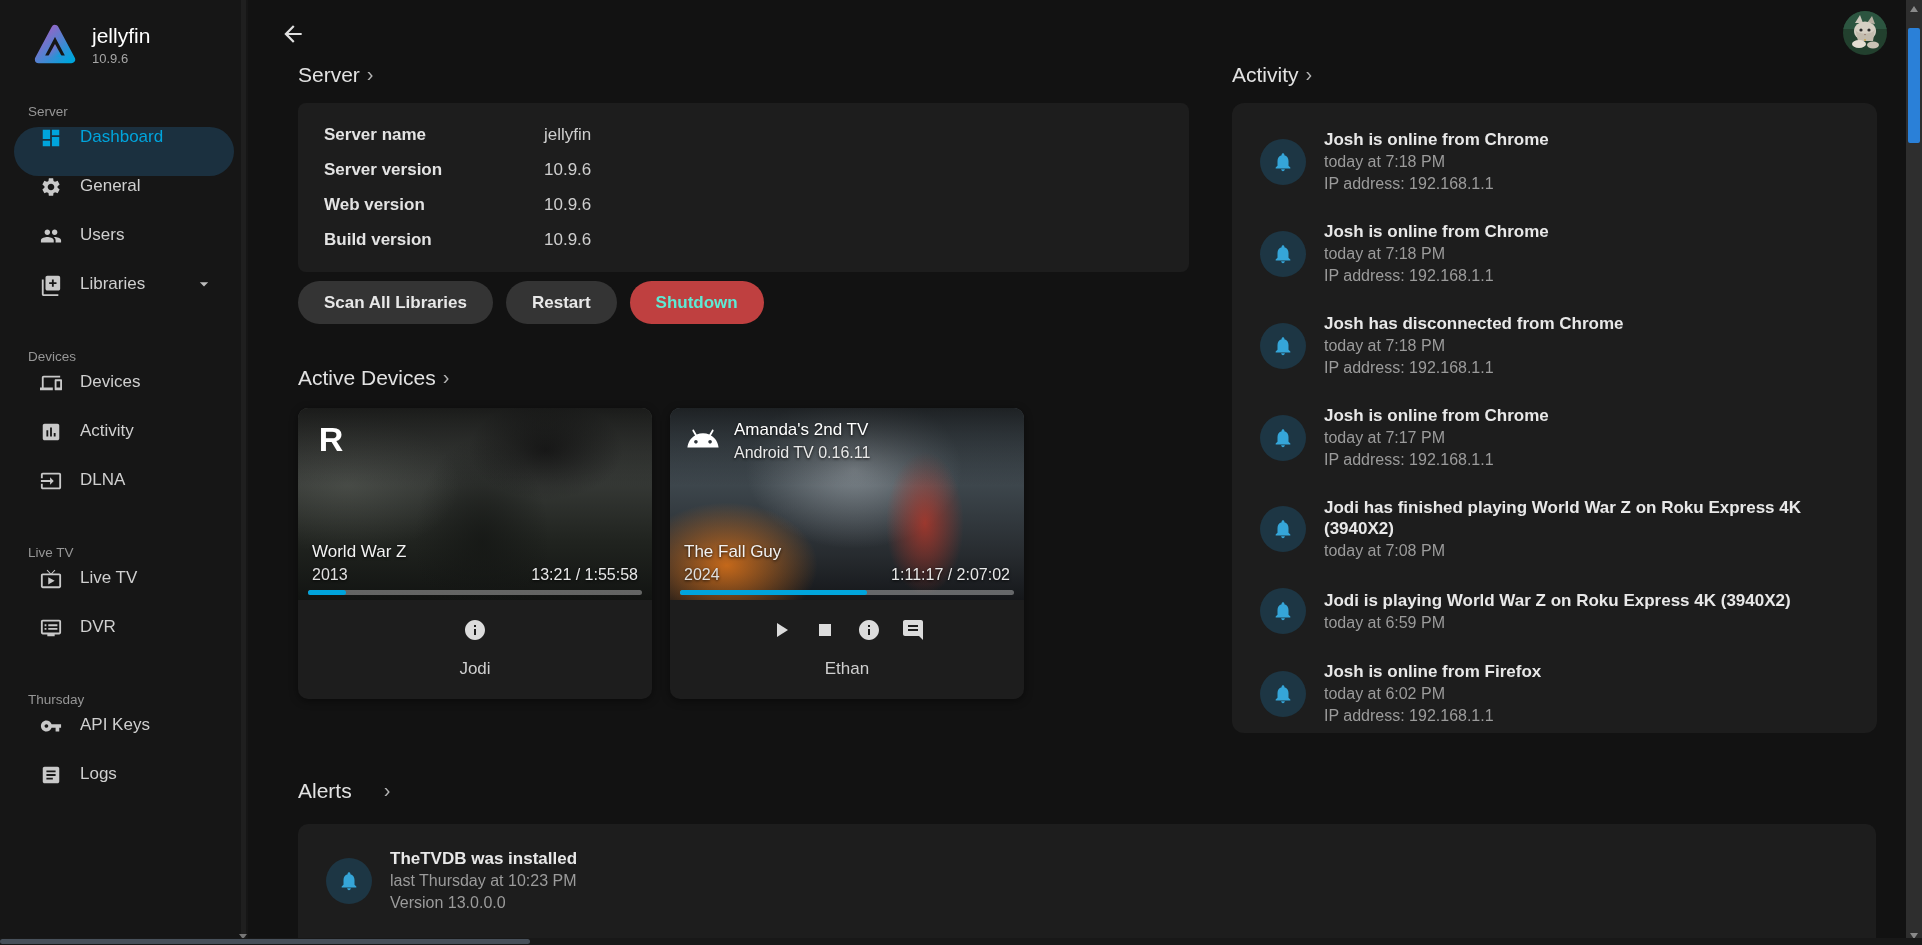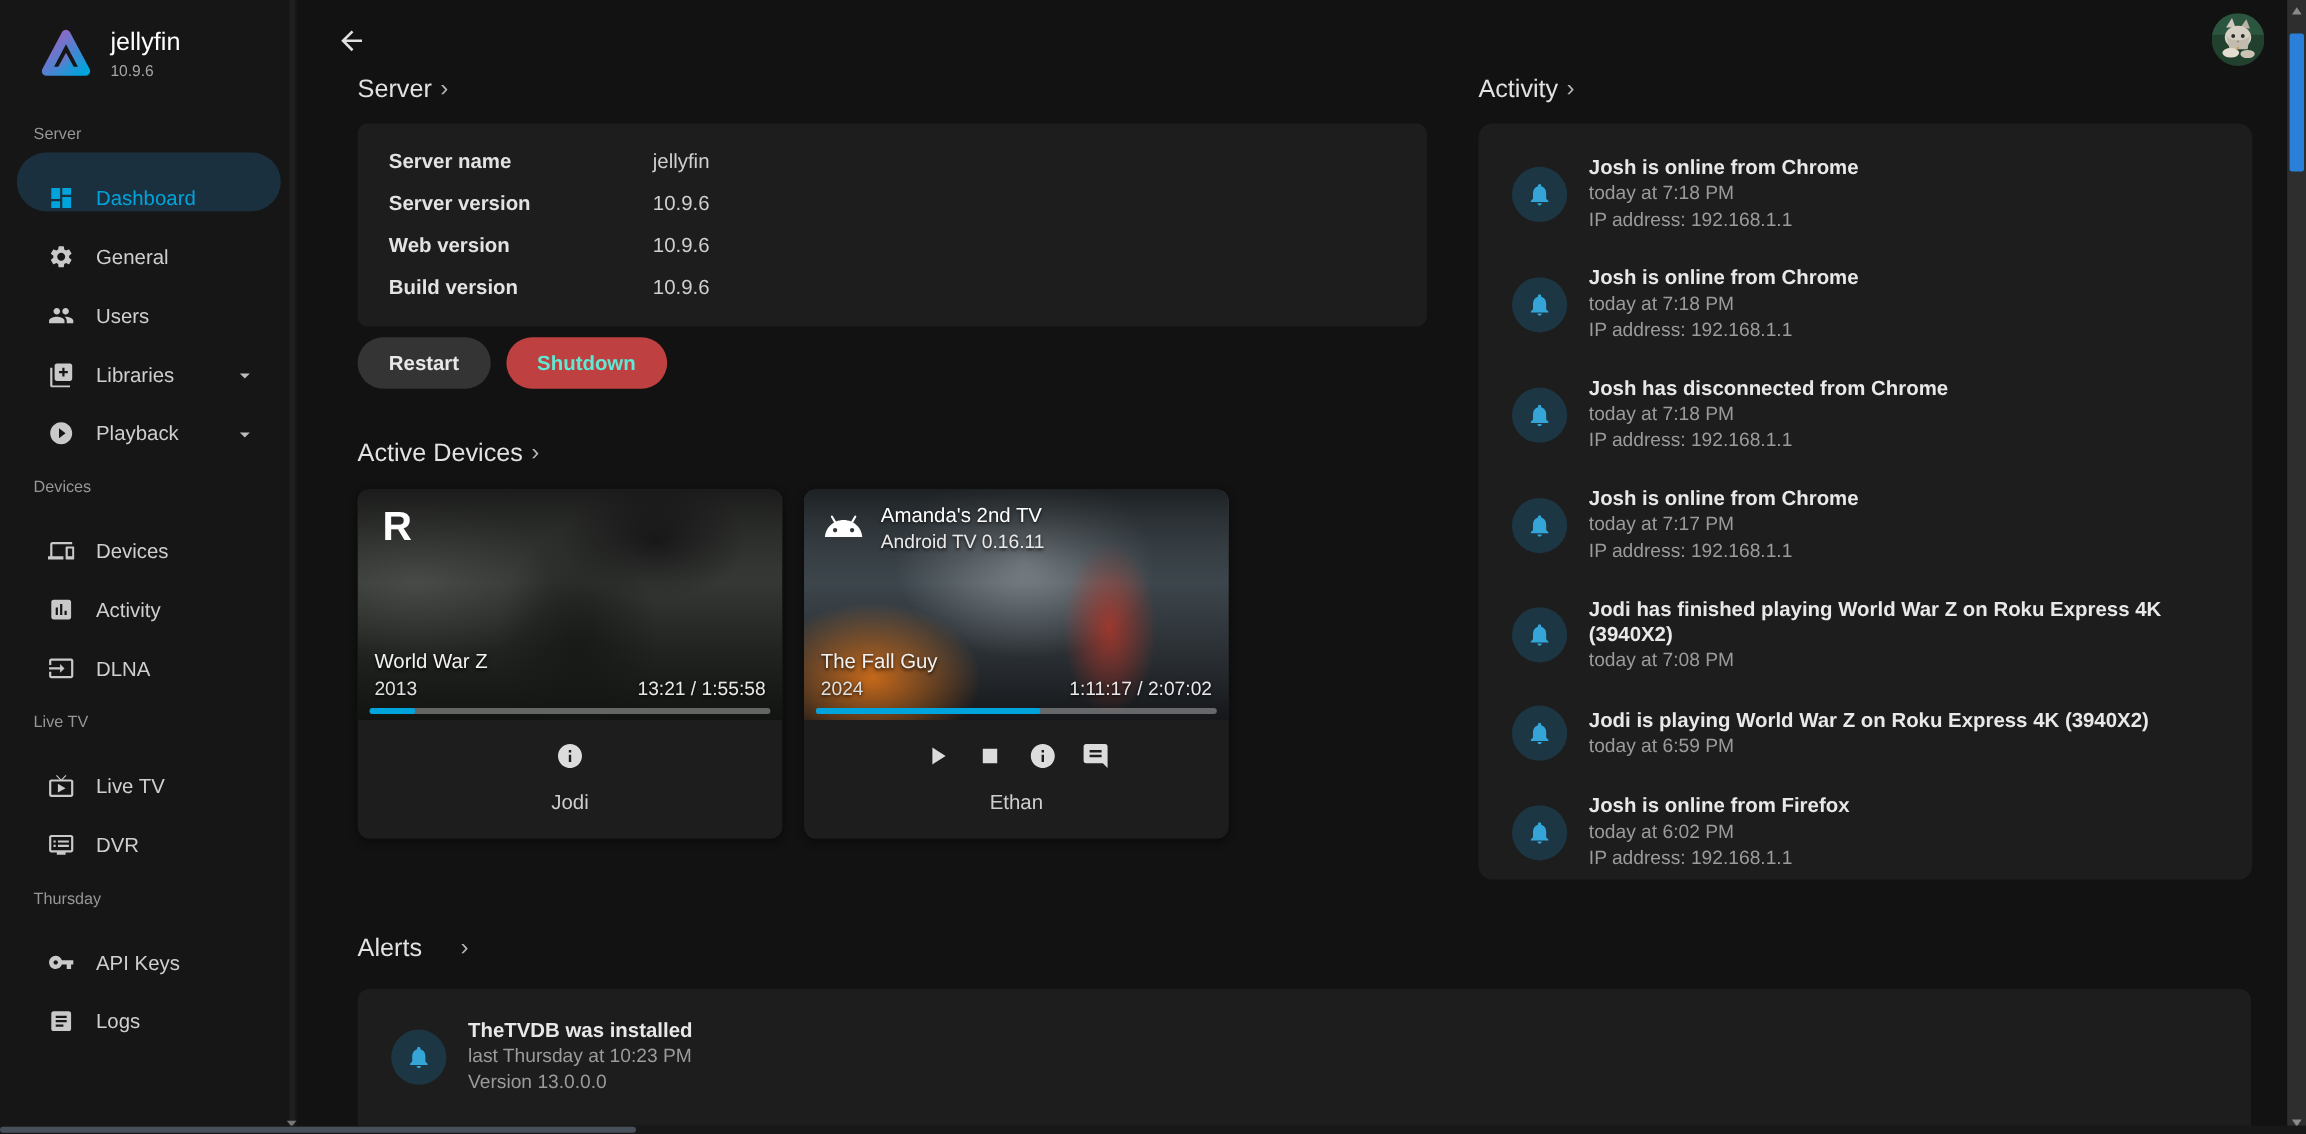--- a/index.html
+++ b/index.html
@@ -6,21 +6,21 @@
   #screen{position:relative;width:1922px;height:945px;background:#121212;overflow:hidden;
           font-family:"Liberation Sans",sans-serif;color:#e6e6e6;-webkit-font-smoothing:antialiased;}
 
   
   #sidebar{position:absolute;left:0;top:0;width:248px;height:945px;background:#161616;z-index:3;}
   .logo-row{display:flex;align-items:center;gap:14px;padding:22px 0 10px 32px;}
   .logo-ic{width:46px;height:46px;flex:0 0 auto;}
   .app-name{font-size:21px;color:#fff;}
   .app-version{font-size:13px;color:#a6a6a6;margin-top:3px;}
   .sb-section{font-size:13.5px;color:#969696;padding:26px 0 8px 28px;}
-  .sb-item{display:flex;align-items:flex-end;height:49px;margin:0 14px;border-radius:25px;
+  .sb-item{display:flex;align-items:flex-start;height:49px;margin:0 14px;border-radius:25px;
            color:#cfcfcf;font-size:17px;cursor:pointer;}
   .sb-item .ic{width:22px;height:22px;margin:0 18px 0 26px;flex:0 0 auto;fill:#c9c9c9;}
   .sb-item.active{background:#1b303f;color:#00a4dc;}
   .sb-item.active .ic{fill:#00a4dc;}
   .sb-item .chev{margin-left:auto;margin-right:20px;width:20px;height:20px;fill:#bdbdbd;}
   #sb-scrollbar{position:absolute;right:2px;top:0;width:5px;height:945px;background:#1f1f1f;}
   #sb-scroll-down{position:absolute;right:1px;bottom:6px;width:0;height:0;
       border-left:4px solid transparent;border-right:4px solid transparent;border-top:5px solid #777;}
 
   
@@ -151,29 +151,20 @@
     </div>
     <div class="sb-item">
       <svg class="ic" viewBox="0 0 24 24">
         <path d="M20 2H8c-1.1 0-2 .9-2 2v12c0 1.1.9 2 2 2h12c1.1 0 2-.9 2-2V4c0-1.1-.9-2-2-2zm-2 9h-3v3h-2v-3h-3V9h3V6h2v3h3v2zm-14-5H2v16c0 1.1.9 2 2 2h16v-2H4V6z"></path>
         </svg>
       <span>Libraries</span>
       <svg class="chev" viewBox="0 0 24 24">
           <path d="M7 10l5 5 5-5z"></path>
         </svg>
     </div>
-    <div class="sb-item">
-      <svg class="ic" viewBox="0 0 24 24">
-        <path d="M12 2C6.48 2 2 6.48 2 12s4.48 10 10 10 10-4.48 10-10S17.52 2 12 2zm-2 14.5v-9l6 4.5-6 4.5z"></path>
-        </svg>
-      <span>Playback</span>
-      <svg class="chev" viewBox="0 0 24 24">
-          <path d="M7 10l5 5 5-5z"></path>
-        </svg>
-    </div>
 
     <div class="sb-section">Devices</div>
 
     <div class="sb-item">
       <svg class="ic" viewBox="0 0 24 24">
         <path d="M4 6h18V4H4c-1.1 0-2 .9-2 2v11H0v3h14v-3H4V6zm19 2h-6c-.55 0-1 .45-1 1v10c0 .55.45 1 1 1h6c.55 0 1-.45 1-1V9c0-.55-.45-1-1-1zm-1 9h-4v-7h4v7z"></path>
         </svg>
       <span>Devices</span>
     </div>
     <div class="sb-item">
@@ -263,20 +254,21 @@
       <div class="ilabel">Web version</div>
       <div class="ival">10.9.6</div>
     </div>
     <div class="irow">
       <div class="ilabel">Build version</div>
       <div class="ival">10.9.6</div>
     </div>
   </div>
 
   <div id="btnrow">
+    <button class="btn">Scan All Libraries</button>
     <button class="btn">Restart</button>
     <button class="btn danger">Shutdown</button>
   </div>
 
   <div class="hd" style="left:298px;top:366px;text-align:center;">
     <span>Active Devices</span>
     <span class="ch">›</span>
   </div>
 
   <div id="device-cards">

